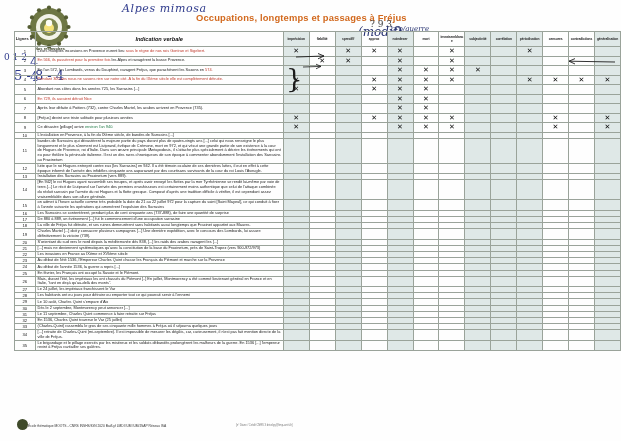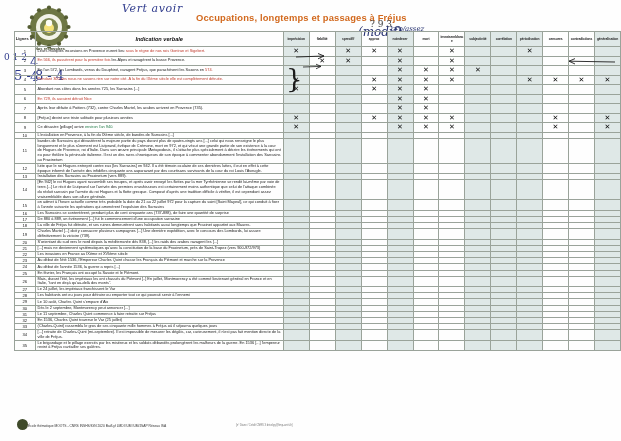--- a/index.html
+++ b/index.html
@@ -114,28 +114,28 @@
       <circle cx="6" cy="32.6" r="2.1"></circle>
         <circle cx="3.5" cy="23" r="2.1"></circle>
       <circle cx="6" cy="13.4" r="2.1"></circle>
         <circle cx="13" cy="6.3" r="2.1"></circle>
     </g>
   </svg>
   <div class="logo-txt">Nos recherches</div>
 
   <div class="h-left">Occupations, longtemps et passages à Fréjus</div>
 
-  <div class="hand hw-title">Vert avoir</div>
+  <div class="hand hw-title">Alpes mimosa</div>
   <div class="hand hw-left1">0  1 2</div>
   <div class="hand hw-left2">5 - 8 - 4</div>
   <div class="hand hw-brace1">4</div>
   <div class="hand hw-brace2">4</div>
   <div class="hand hw-797">? 9 3</div>
   <div class="hand ink hw-h1">(modif)</div>
-  <div class="hand ink hw-h2">crp/assez</div>
+  <div class="hand ink hw-h2">crp/guerre</div>
 
   <table>
     <thead>
       <tr>
         <th class="c-num hdr-num">Lignes n°</th>
         <th class="c-txt hdr-txt">Indication verbale</th>
         <th class="c-mk hdr-mk shade">imprécision</th>
         <th class="c-mk hdr-mk">fiabilité</th>
         <th class="c-mk hdr-mk shade">sprecif/f</th>
         <th class="c-mk hdr-mk">approx</th>

